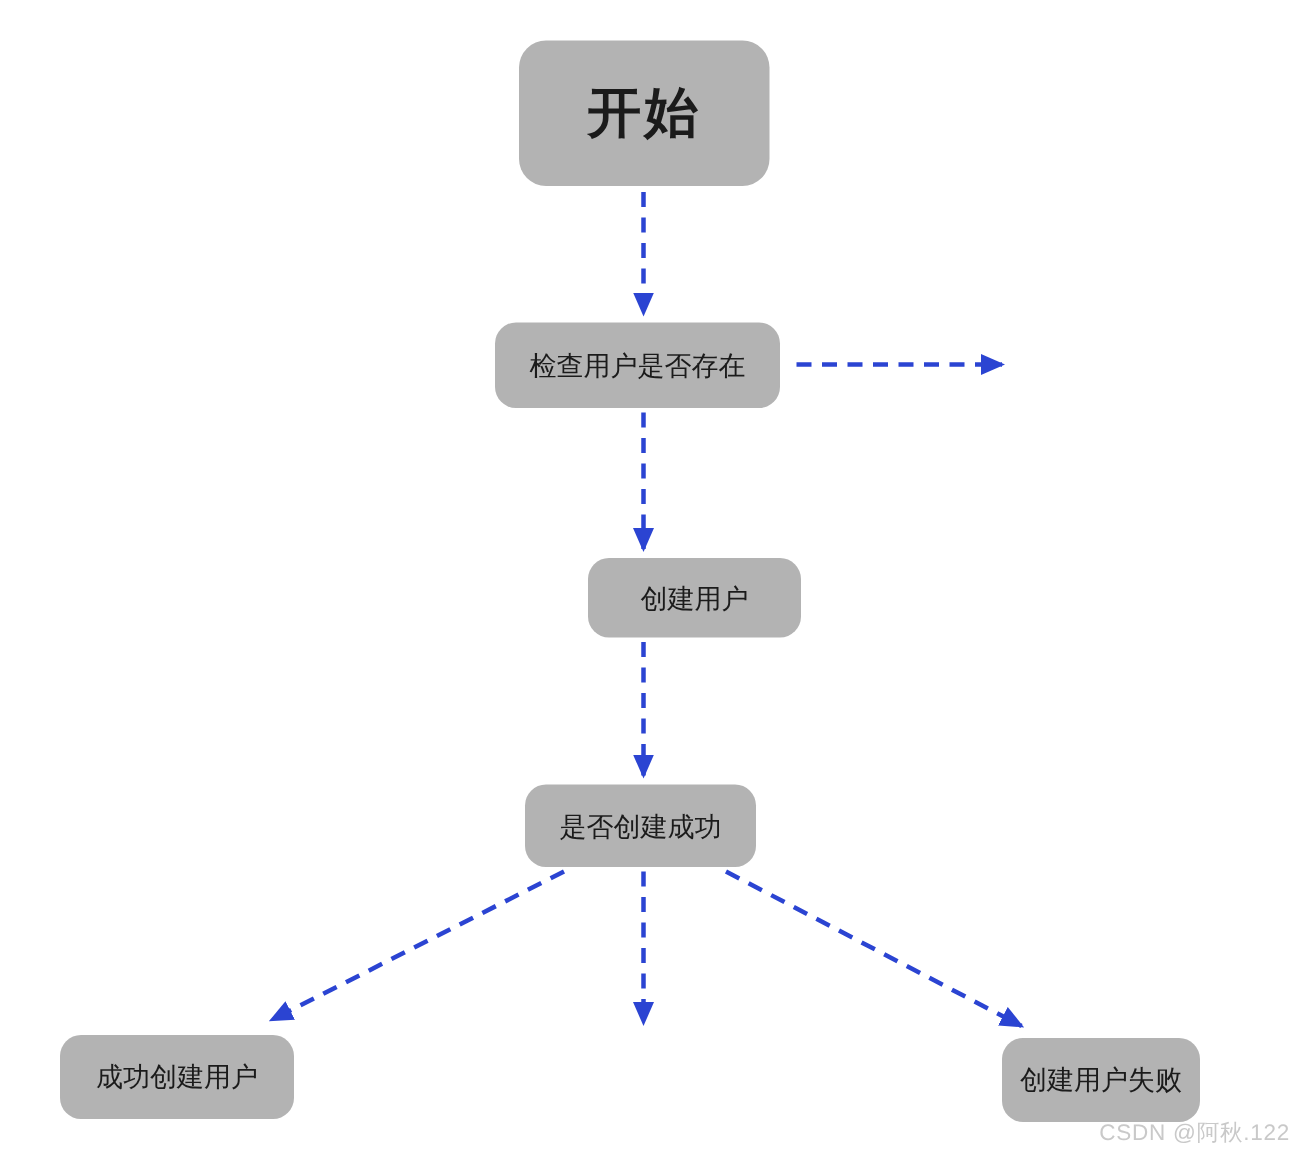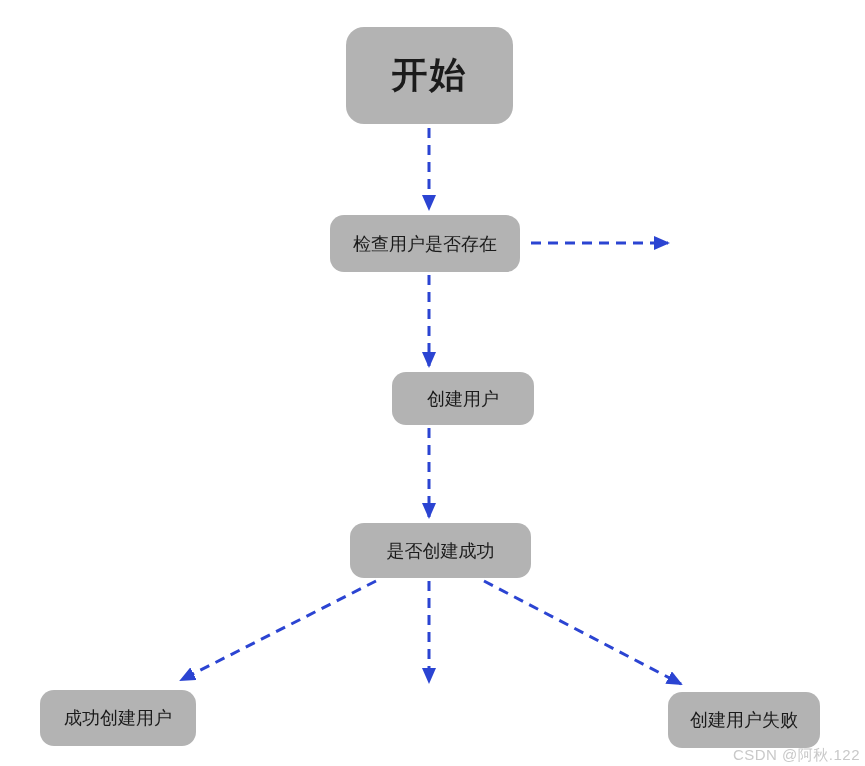--- a/index.html
+++ b/index.html
@@ -88,28 +88,28 @@
 
   <div class="node" style="left:330px; top:215px; width:190px; height:57px;">
     <span>检查用户是否存在</span>
   </div>
 
 
   <div class="node" style="left:372px; top:372px; width:142px; height:53px;margin-left:20px;">
     <span>创建用户</span>
   </div>
 
-  <div class="node" style="left:350px; top:523px; width:181px; height:55px;">
+  <div class="node" style="left:350px; top:523px; width:154px; height:55px;">
     <span>是否创建成功</span>
   </div>
 
   <div class="node" style="left:40px; top:690px; width:156px; height:56px;font-family:Liberation Mono, monospace;">
     <span>成功创建用户</span>
   </div>
 
 
-  <div class="node" style="left:668px; top:692px; width:152px; height:56px;">
+  <div class="node" style="left:668px; top:692px; width:132px; height:56px;">
     <span>创建用户失败</span>
   </div>
 
   <div class="watermark">CSDN @阿秋.122</div>
 
 </div>
 
 </body></html>

